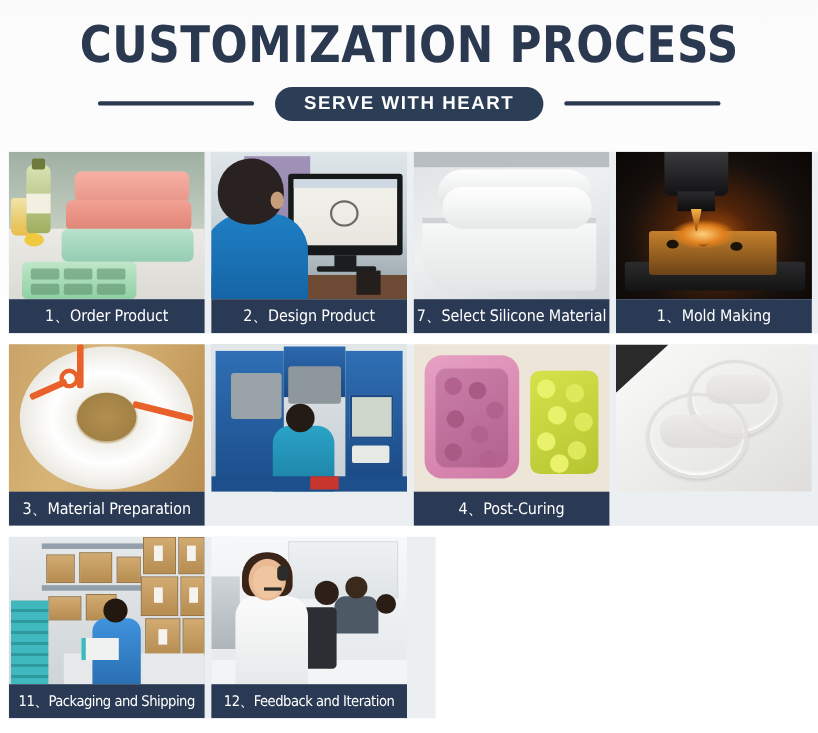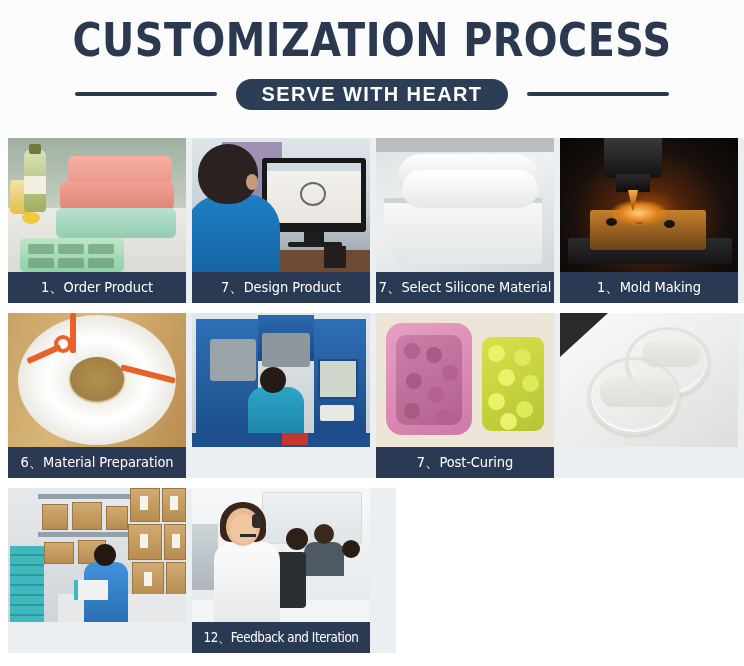--- a/index.html
+++ b/index.html
@@ -34,21 +34,21 @@
     justify-content: center;
     gap: 19px;
   }
   .rule { width: 142px; height: 4px; background: #2b3950; border-radius: 2px; }
   .badge {
     height: 31px;
     padding: 0 26px;
     background: #2c3e56;
     border-radius: 16px;
     color: #ffffff;
-    font-size: 20px;
+    font-size: 17px;
     font-weight: 700;
     letter-spacing: 1.4px;
     display: flex;
     align-items: center;
     justify-content: center;
     white-space: nowrap;
   }
 
   
   .grid {
@@ -290,21 +290,21 @@
         <div class="layer cadbar"></div>
           <div class="layer circle"></div>
         <div class="layer stand"></div>
           <div class="layer base"></div>
         <div class="layer spk1"></div>
           <div class="layer spk2"></div>
         <div class="layer body"></div>
           <div class="layer head"></div>
           <div class="layer ear"></div>
       </div>
-      <div class="caption">7、Design Product</div>
+      <div class="caption">2、Design Product</div>
     </div>
 
     <div class="tile">
       <div class="photo p3">
         <div class="layer floor"></div>
           <div class="layer strip"></div>
         <div class="layer sheet"></div>
           <div class="layer edge"></div>
         <div class="layer roll"></div>
           <div class="layer roll2"></div>
@@ -331,21 +331,21 @@
     <div class="tile">
       <div class="photo p5">
         <div class="layer wood"></div>
         <div class="layer coil"></div>
         <div class="layer hole"></div>
         <div class="tie" style="left:62px;top:0;width:6px;height:40px;"></div>
         <div class="tie" style="left:18px;top:38px;width:36px;height:6px;transform:rotate(-24deg);"></div>
         <div class="tie" style="left:112px;top:58px;width:56px;height:6px;transform:rotate(14deg);"></div>
         <div class="tie" style="left:46px;top:22px;width:18px;height:18px;border-radius:50%;background:none;border:4px solid #e8612a;"></div>
       </div>
-      <div class="caption">6、Material Preparation</div>
+      <div class="caption">3、Material Preparation</div>
     </div>
 
     <div class="tile">
       <div class="photo p6">
         <div class="layer room"></div>
         <div class="layer mach1"></div>
           <div class="layer mach2"></div>
           <div class="layer mach3"></div>
         <div class="layer grey1"></div>
           <div class="layer grey2"></div>
@@ -372,21 +372,21 @@
         <div class="fl" style="left:60px;top:96px;width:16px;height:16px;background:#b3628f;"></div>
         <div class="layer partg"></div>
         <div class="fl" style="left:112px;top:32px;width:17px;height:17px;background:#e9f26a;"></div>
         <div class="fl" style="left:138px;top:36px;width:17px;height:17px;background:#dfe95c;"></div>
         <div class="fl" style="left:122px;top:56px;width:17px;height:17px;background:#e9f26a;"></div>
         <div class="fl" style="left:146px;top:62px;width:17px;height:17px;background:#dfe95c;"></div>
         <div class="fl" style="left:112px;top:80px;width:17px;height:17px;background:#e9f26a;"></div>
         <div class="fl" style="left:140px;top:88px;width:17px;height:17px;background:#dfe95c;"></div>
         <div class="fl" style="left:124px;top:100px;width:17px;height:17px;background:#e9f26a;"></div>
       </div>
-      <div class="caption">7、Post-Curing</div>
+      <div class="caption">4、Post-Curing</div>
     </div>
 
 
     <div class="tile">
       <div class="photo p9">
         <div class="layer paper"></div>
           <div class="layer corner"></div>
         <div class="layer emb1"></div>
           <div class="layer emb2"></div>
         <div class="layer scriptA"></div>
@@ -415,20 +415,21 @@
         <div class="label" style="left:162px;top:8px;width:8px;height:14px;"></div>
         <div class="label" style="left:132px;top:46px;width:8px;height:14px;"></div>
         <div class="label" style="left:164px;top:46px;width:8px;height:14px;"></div>
         <div class="label" style="left:136px;top:84px;width:8px;height:14px;"></div>
         <div class="layer teal"></div>
         <div class="layer tbl"></div>
         <div class="layer body"></div>
           <div class="layer head"></div>
         <div class="layer pack"></div>
       </div>
+      <div class="caption tight">11、Packaging and Shipping</div>
     </div>
 
     <div class="tile">
       <div class="photo p12">
         <div class="layer office"></div>
           <div class="layer win"></div>
         <div class="layer desk"></div>
         <div class="layer p3b"></div>
           <div class="layer p3h"></div>
         <div class="layer p4h"></div>

